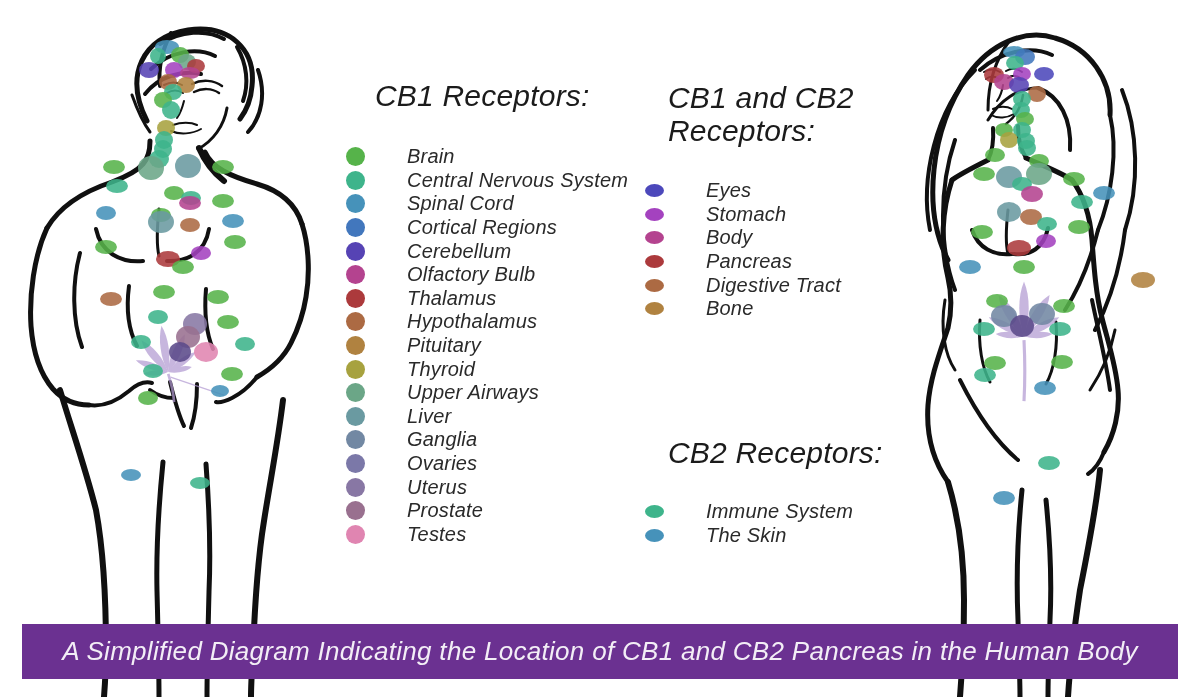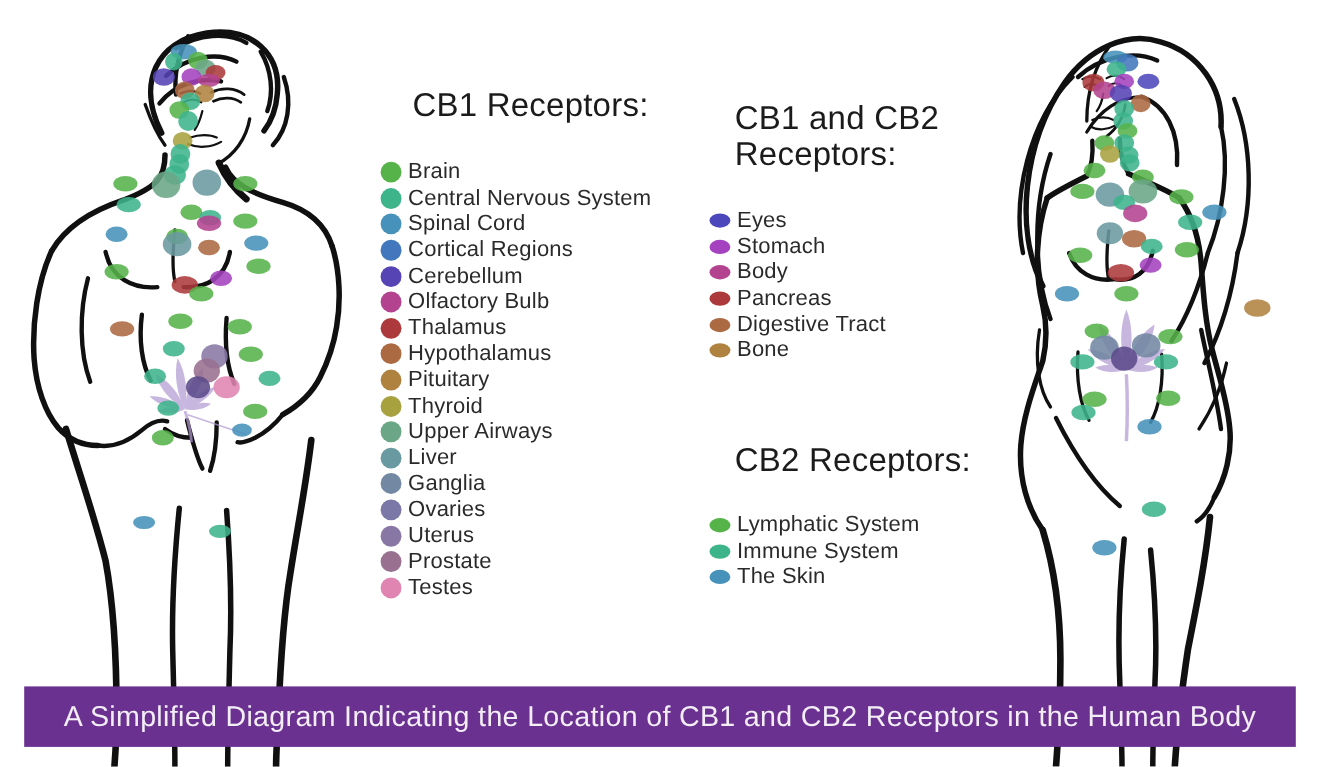--- a/index.html
+++ b/index.html
@@ -1,40 +1,40 @@
 <!DOCTYPE html>
 <html><head>
 <meta charset="utf-8">
 <style>
   html,body{margin:0;padding:0;background:#ffffff;}
   .stage{
     position:relative;width:1200px;height:697px;background:#ffffff;overflow:hidden;
-    font-family:"Liberation Sans", sans-serif;color:#262626;
+    font-family:"Liberation Sans", sans-serif;color:#262626;font-style:italic;
   }
   .fig{position:absolute;top:0;height:697px;}
   #fig-male{left:0;width:340px;}
   #fig-female{left:860px;width:340px;}
   .legend{position:absolute;}
   .legend-title{
     font-size:30px;line-height:33px;color:#1b1b1b;letter-spacing:.2px;font-weight:500;
     white-space:nowrap;
   }
   .legend-list{position:absolute;}
-  .legend-row{display:flex;align-items:center;height:23.6px;white-space:nowrap;}
+  .legend-row{display:flex;align-items:center;height:23.6px;white-space:nowrap;gap:36px;}
   .marker{display:inline-block;flex:none;}
   .marker.circle{width:19px;height:19px;border-radius:50%;margin-right:6px;}
   .marker.ellipse{width:19px;height:13px;border-radius:50%;margin-right:6px;}
   .legend-label{font-size:20px;color:#2a2a2a;letter-spacing:.2px;}
   #legend-cb1{left:346px;top:79px;}
   #legend-cb1 .legend-title{margin-left:29px;}
   #legend-cb1 .legend-list{position:static;margin-top:33px;}
-  #legend-cb1cb2{left:645px;top:81px;margin-top:10px;}
+  #legend-cb1cb2{left:645px;top:81px;}
   #legend-cb1cb2 .legend-title{margin-left:23px;}
   #legend-cb1cb2 .legend-list{position:static;margin-top:32px;}
-  #legend-cb2{left:645px;top:402px;}
+  #legend-cb2{left:645px;top:436px;}
   #legend-cb2 .legend-title{margin-left:23px;}
   #legend-cb2 .legend-list{position:static;margin-top:31px;}
   .banner{
     position:absolute;left:22px;top:624px;width:1156px;height:55px;
     display:flex;align-items:center;justify-content:center;z-index:5;
   }
   .banner-text{font-size:26px;letter-spacing:.3px;white-space:nowrap;}
   svg .ln{fill:none;stroke:#101010;stroke-linecap:round;stroke-linejoin:round;}
 </style>
 </head>
@@ -379,31 +379,27 @@
           <span class="marker ellipse" style="background: rgb(176, 130, 64);"></span>
           <span class="legend-label">Bone</span>
         </div>
       </div>
   </div>
 
   <div class="legend" id="legend-cb2">
     <div class="legend-title">CB2 Receptors:</div>
     <div class="legend-list" id="list-cb2">
         <div class="legend-row">
-          <span class="marker ellipse" style="background: rgb(86, 179, 74);"></span>
-          <span class="legend-label">Lymphatic System</span>
-        </div>
-        <div class="legend-row">
           <span class="marker ellipse" style="background: rgb(62, 180, 139);"></span>
           <span class="legend-label">Immune System</span>
         </div>
         <div class="legend-row">
           <span class="marker ellipse" style="background: rgb(70, 146, 186);"></span>
           <span class="legend-label">The Skin</span>
         </div>
       </div>
   </div>
 
   <div class="banner" id="banner" style="background: rgb(107, 49, 145); color: rgb(243, 238, 246);">
-    <span class="banner-text">A Simplified Diagram Indicating the Location of CB1 and CB2 Receptors in the Human Body</span>
+    <span class="banner-text">A Simplified Diagram Indicating the Location of CB1 and CB2 Pancreas in the Human Body</span>
   </div>
 
 </div>
 
 </body></html>

